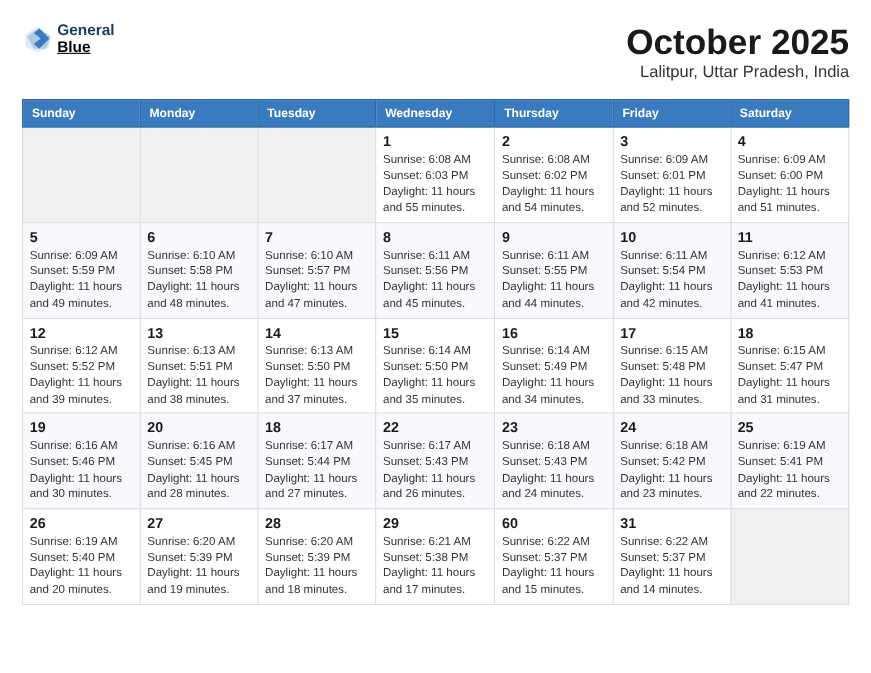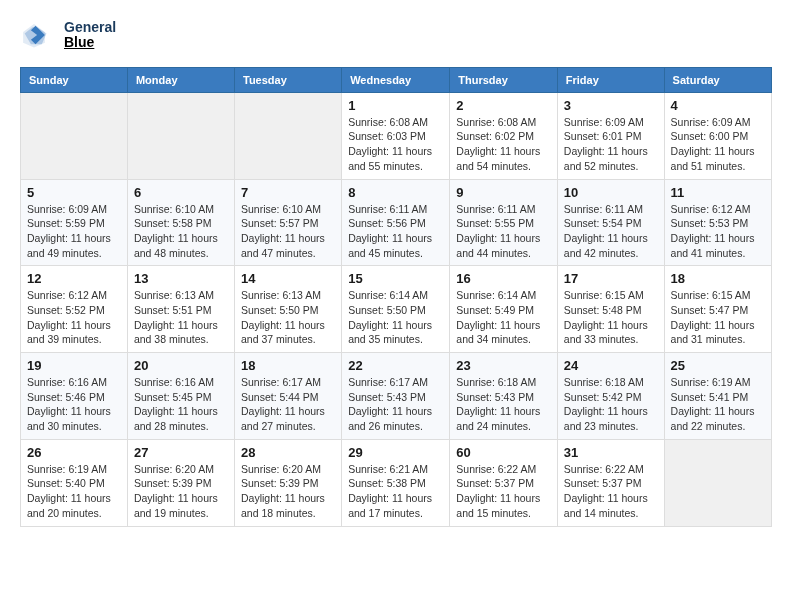--- a/index.html
+++ b/index.html
@@ -12,21 +12,21 @@
     }
     .header {
       display: flex;
       justify-content: space-between;
       align-items: flex-start;
       margin-bottom: 16px;
     }
     .logo {
       display: flex;
       align-items: center;
-      gap: 16px;
+      gap: 4px;
     }
     .logo-text {
       display: flex;
       flex-direction: column;
       font-size: 14px;
       font-weight: bold;
       color: #1a3a5c;
       line-height: 1.1;
     }
     .logo-text .general { color: #1a3a5c; }
@@ -98,20 +98,24 @@
     <svg class="logo-icon" viewBox="0 0 36 36">
       <polygon points="18,4 32,14 32,28 18,34 4,28 4,14" fill="#3a7bbf" opacity="0.15"></polygon>
       <polygon points="22,8 34,16 28,30 14,30 6,16 16,8" fill="#3a7bbf" opacity="0.3"></polygon>
       <path d="M20 6 L32 18 L20 30 L14 24 L22 18 L14 12 Z" fill="#3a7bbf"></path>
     </svg>
     <div class="logo-text">
       <span class="general">General</span>
       <span class="blue">Blue</span>
     </div>
   </div>
+  <div class="title-area">
+    <div class="month-title">October 2025</div>
+    <div class="location">Lalitpur, Uttar Pradesh, India</div>
+  </div>
 </div>
 
 <table class="calendar">
   <thead>
     <tr>
     <th>Sunday</th>
         <th>Monday</th>
         <th>Tuesday</th>
         <th>Wednesday</th>
         <th>Thursday</th>

